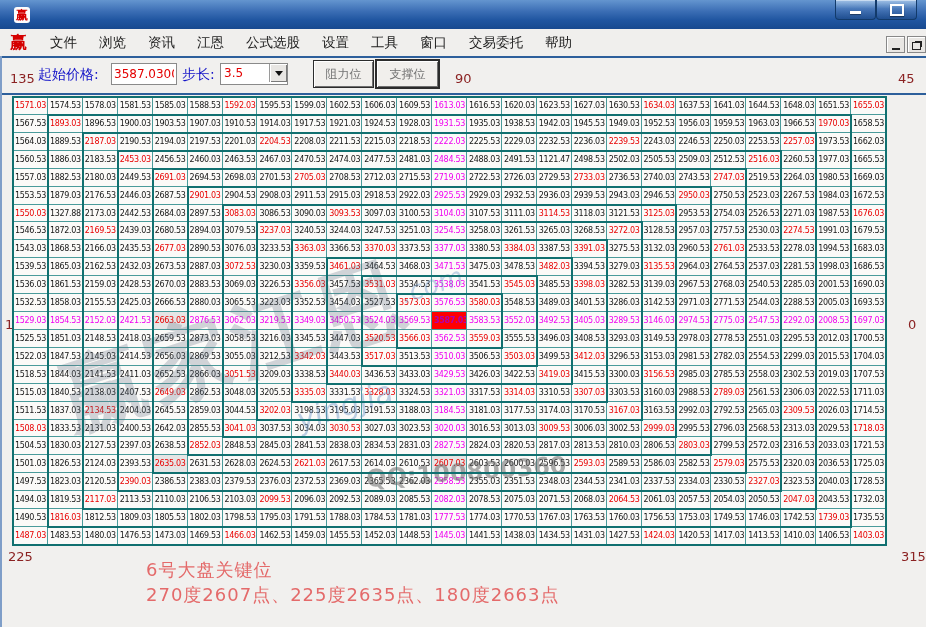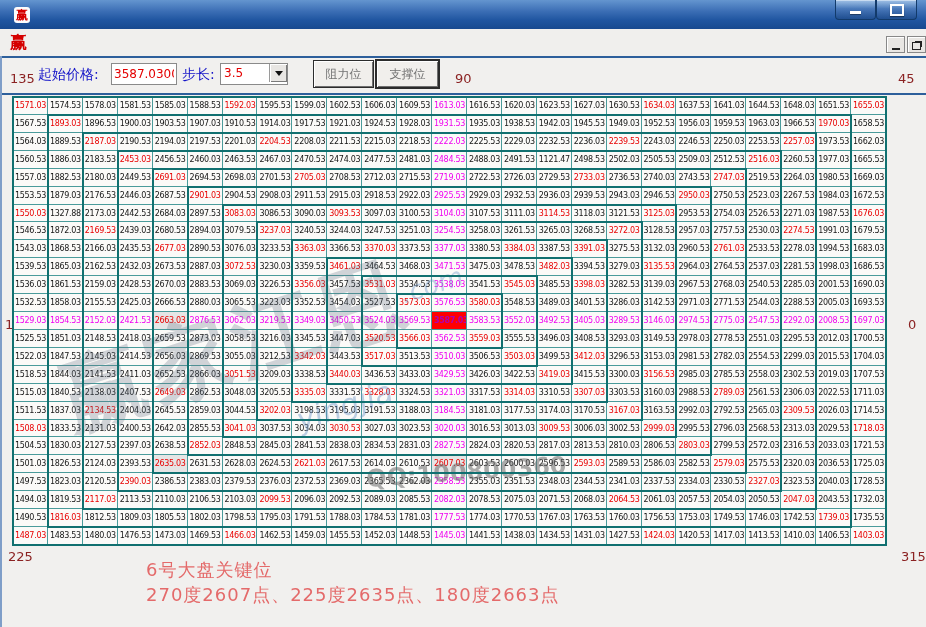--- a/index.html
+++ b/index.html
@@ -77,20 +77,32 @@
   <div class="winbtn" id="btn-min">
       <div class="glyph-min"></div>
     </div>
   <div class="winbtn" id="btn-max">
       <div class="glyph-max"></div>
     </div>
 </div>
 
 <div id="menubar">
   <span id="menu-logo">赢</span>
+  <div id="menu-items" style="display: flex;">
+      <span class="menu-item">文件</span>
+      <span class="menu-item">浏览</span>
+      <span class="menu-item">资讯</span>
+      <span class="menu-item">江恩</span>
+      <span class="menu-item">公式选股</span>
+      <span class="menu-item">设置</span>
+      <span class="menu-item">工具</span>
+      <span class="menu-item">窗口</span>
+      <span class="menu-item">交易委托</span>
+      <span class="menu-item">帮助</span>
+    </div>
 </div>
 <div id="mdi-buttons">
   <div class="mdibtn">
       <div class="glyph-mdimin"></div>
     </div>
   <div class="mdibtn">
       <div class="glyph-mdirestore"></div>
     </div>
 </div>
 <div id="sep1"></div>

